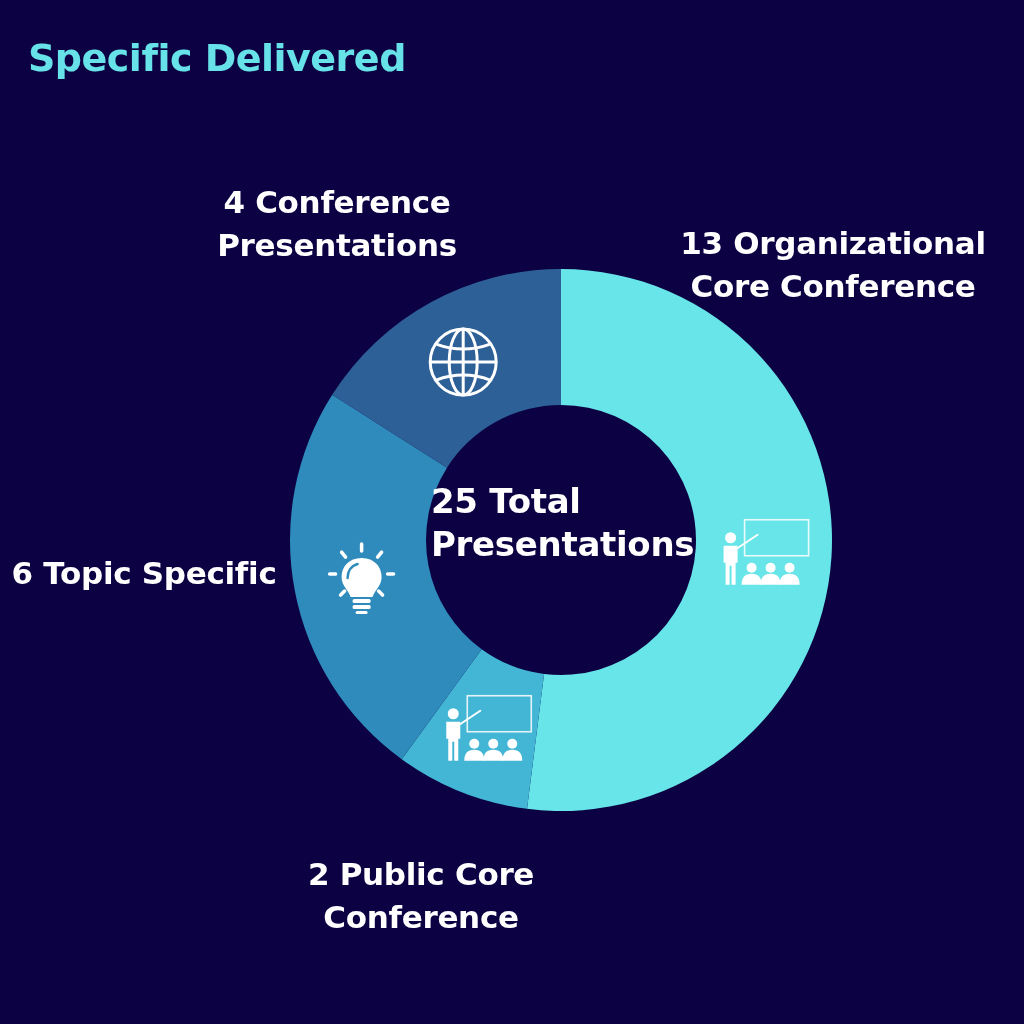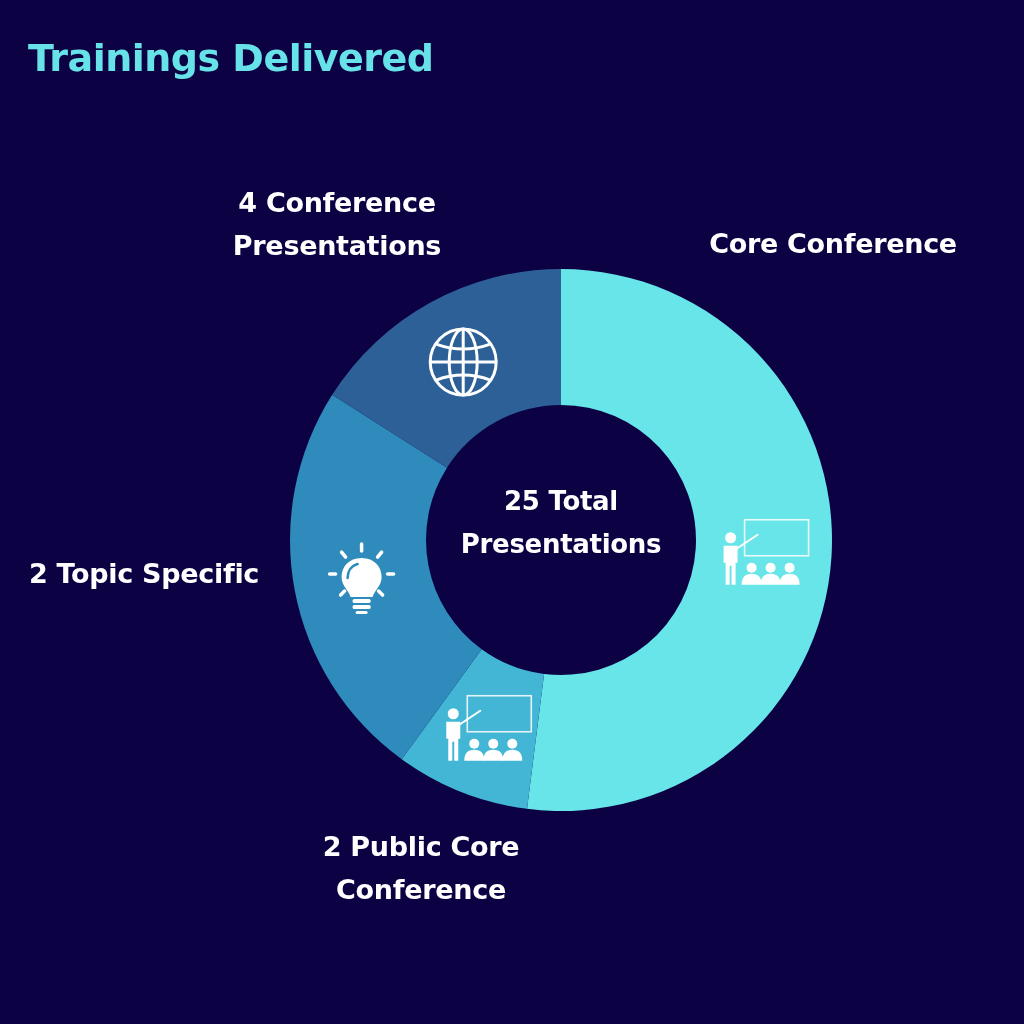--- a/index.html
+++ b/index.html
@@ -1,31 +1,31 @@
 <!DOCTYPE html>
 <html><head>
 <meta charset="utf-8">
 <style>
   html,body{margin:0;padding:0;}
   body{width:1024px;height:1024px;background:#0c0243;position:relative;overflow:hidden;font-family:"DejaVu Sans","Liberation Sans",sans-serif;}
   .title{position:absolute;left:28px;top:36px;font-size:38px;font-weight:bold;color:#66e2e8;letter-spacing:-0.5px;}
-  .lbl{position:absolute;color:#ffffff;font-weight:bold;font-size:27px;line-height:43px;text-align:center;white-space:nowrap;letter-spacing:-0.3px;}
+  .lbl{position:absolute;color:#ffffff;font-weight:bold;font-size:31px;line-height:43px;text-align:center;white-space:nowrap;letter-spacing:-0.3px;}
   .lbl span{display:block;}
   #lbl-0{left:675px;top:222px;width:316px;}
-  #lbl-1{left:292px;top:825px;width:258px;}
+  #lbl-1{left:292px;top:853px;width:258px;}
   #lbl-2{left:8px;top:552px;width:272px;}
   #lbl-3{left:214px;top:181px;width:246px;}
-  .center{position:absolute;left:431px;top:480px;width:260px;color:#fff;font-weight:bold;font-size:26px;line-height:43px;text-align:center;letter-spacing:-0.3px;}
+  .center{position:absolute;left:431px;top:480px;width:260px;color:#fff;font-weight:bold;font-size:34px;line-height:43px;text-align:left;letter-spacing:-0.3px;}
   .center span{display:block;}
   svg#donut{position:absolute;left:0;top:0;}
 </style>
 </head>
 <body>
 
-<div class="title">Trainings Delivered</div>
+<div class="title">Specific Delivered</div>
 
 <svg id="donut" width="1024" height="1024" viewBox="0 0 1024 1024">
   <g id="slices">
       <path d="M561,269 A271,271 0 1 1 527.0346937040734,808.8630840562234 L544.0800134688188,673.9354846774545 A135,135 0 1 0 561,405 Z" fill="#68e5e8"></path>
       <path d="M527.0346937040734,808.8630840562234 A271,271 0 0 1 401.7101966287397,759.2436054756107 L481.6489909405161,649.2172942406179 A135,135 0 0 0 544.0800134688188,673.9354846774545 Z" fill="#43b6d5"></path>
       <path d="M401.7101966287397,759.2436054756107 A271,271 0 0 1 332.1871321889539,394.79093856069187 L447.015730057228,467.66338267783544 A135,135 0 0 0 481.6489909405161,649.2172942406179 Z" fill="#2f8bbc"></path>
       <path d="M332.1871321889539,394.79093856069187 A271,271 0 0 1 561.0000000000002,269 L561.0000000000001,405 A135,135 0 0 0 447.015730057228,467.66338267783544 Z" fill="#2e6098"></path>
     </g>
   <g id="icons">
       <g transform="translate(763.5994258709391,552.7464754644507)">
@@ -90,25 +90,26 @@
       </g>
     </g>
 </svg>
 
 <div class="center">
   <span>25 Total</span>
   <span>Presentations</span>
 </div>
 
 <div class="lbl" id="lbl-0">
+  <span>13 Organizational</span>
   <span>Core Conference</span>
 </div>
 <div class="lbl" id="lbl-1">
   <span>2 Public Core</span>
   <span>Conference</span>
 </div>
 <div class="lbl" id="lbl-2">
-  <span>2 Topic Specific</span>
+  <span>6 Topic Specific</span>
 </div>
 <div class="lbl" id="lbl-3">
   <span>4 Conference</span>
   <span>Presentations</span>
 </div>
 
 </body></html>

